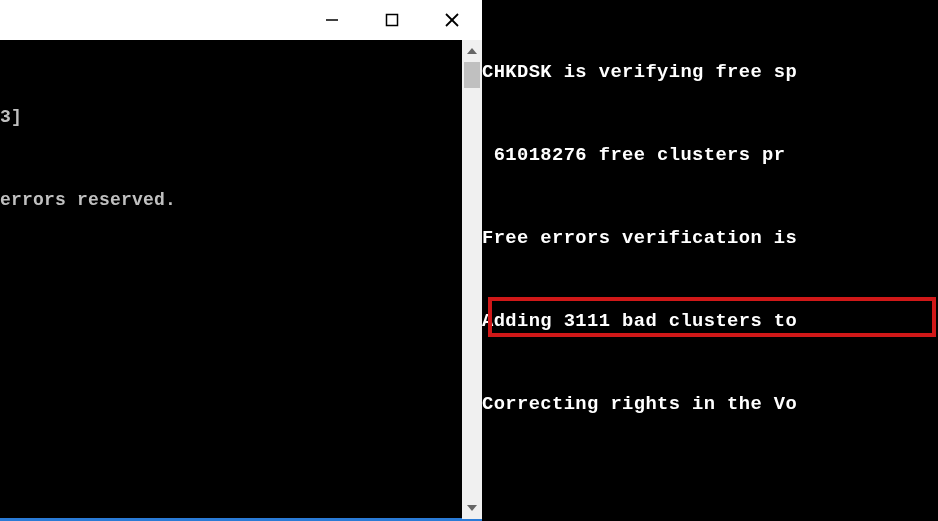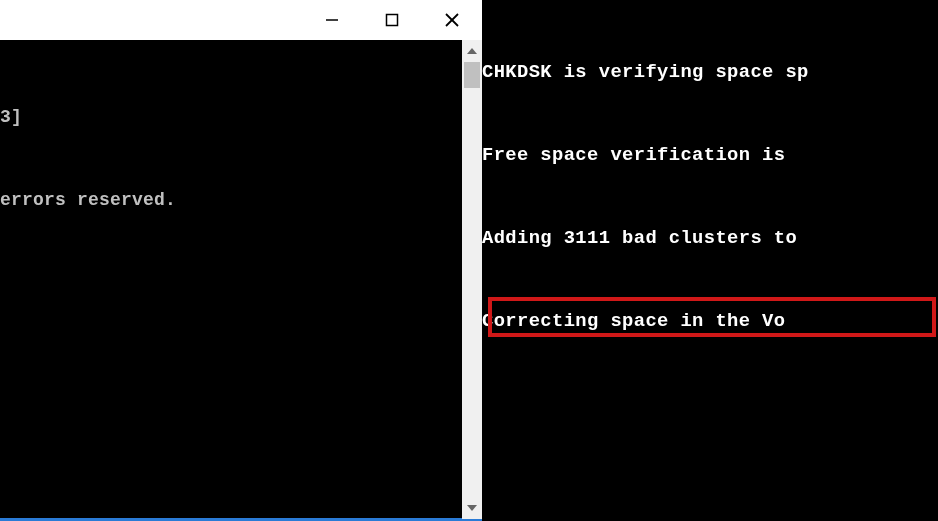--- a/index.html
+++ b/index.html
@@ -145,24 +145,25 @@
     <div class="scroll-arrow">
       <svg width="10" height="6" viewBox="0 0 10 6">
           <polygon points="5,6 10,0 0,0" fill="#666"></polygon>
         </svg>
     </div>
   </div>
   <div class="bottom-bar"></div>
 </div>
 
 <div class="right-pane">
-  <div class="line">CHKDSK is verifying space sp</div>
-  <div class="line">Free space verification is </div>
+  <div class="line">CHKDSK is verifying free sp</div>
+  <div class="line"> 61018276 free clusters pr</div>
+  <div class="line">Free errors verification is </div>
   <div class="line">Adding 3111 bad clusters to</div>
-  <div class="line">Correcting space in the Vo</div>
+  <div class="line">Correcting rights in the Vo</div>
   <div class="line"></div>
   
   
   <div class="line"></div>
   
   
   
   
   
   

